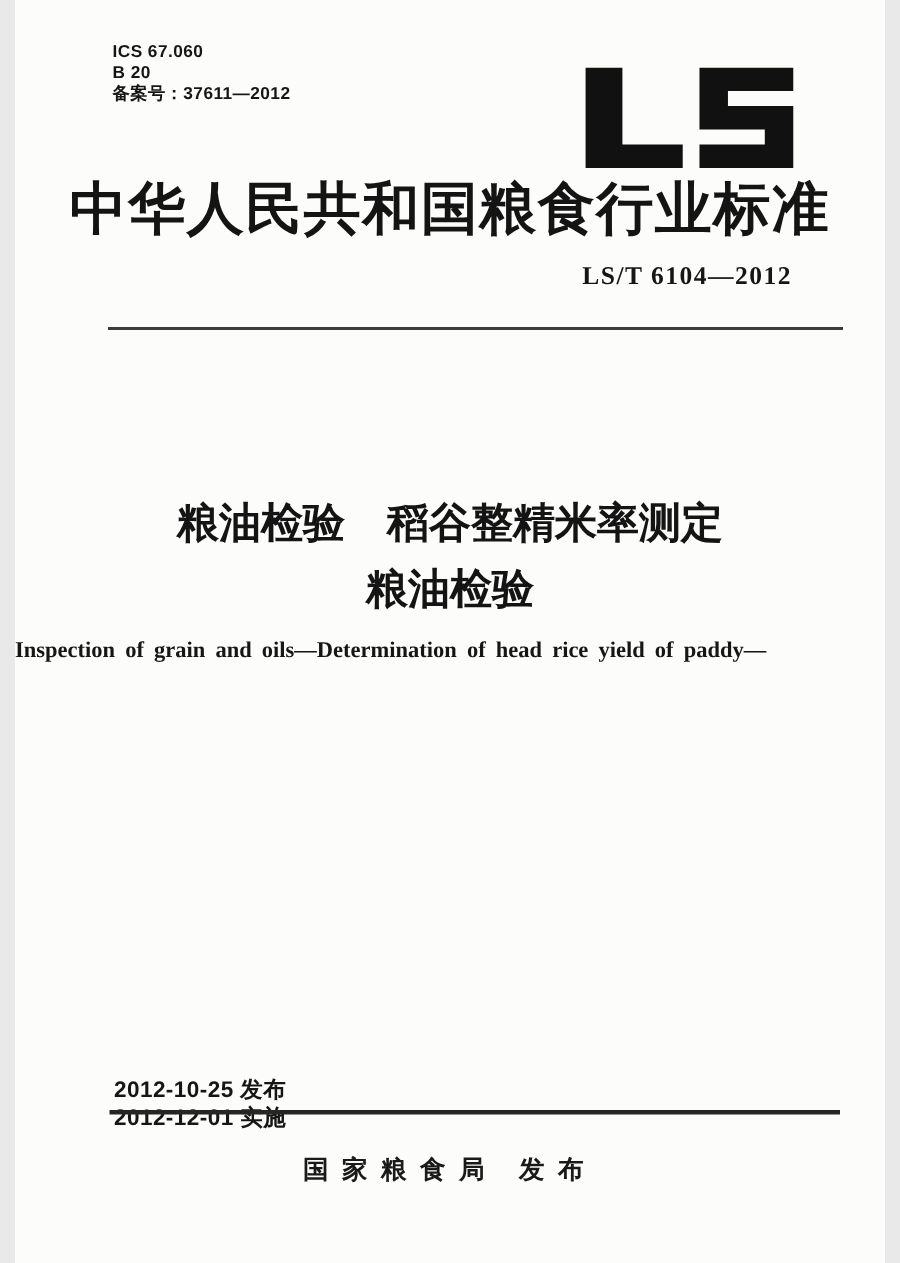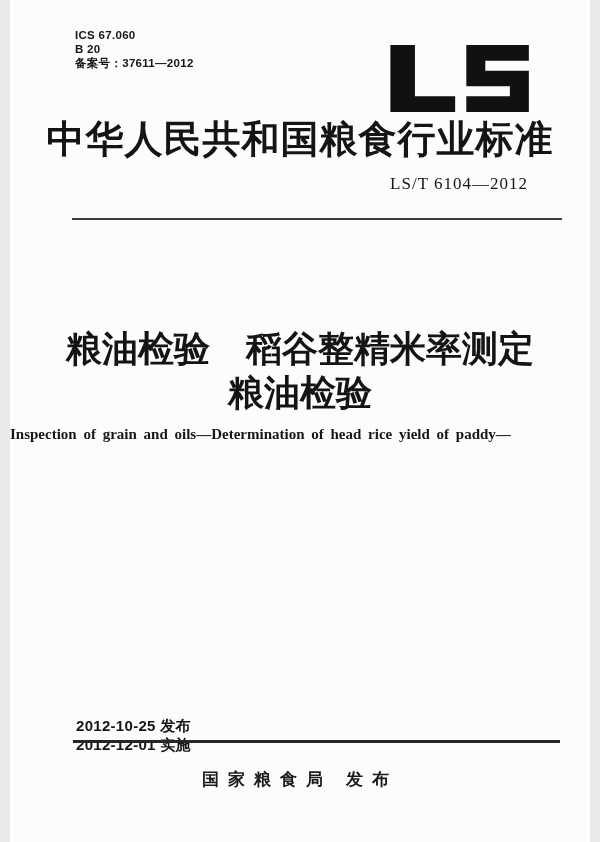--- a/index.html
+++ b/index.html
@@ -51,21 +51,21 @@
     letter-spacing: 1px;
     color: #141414;
     white-space: nowrap;
   }
 
   .std-number {
     position: absolute;
     top: 174px;
     right: 62px;
     font-family: "Liberation Serif", serif;
-    font-weight: normal;
+    font-weight: bold;
     font-size: 17px;
     letter-spacing: 1px;
     color: #161616;
   }
 
   .rule-top {
     position: absolute;
     top: 218px;
     left: 62px;
     width: 490px;
@@ -75,21 +75,21 @@
 
   
   .doc-title-cn {
     position: absolute;
     top: 327px;
     left: 0;
     right: 0;
     text-align: center;
     font-family: "Liberation Sans", sans-serif;
     font-weight: bold;
-    font-size: 36px;
+    font-size: 28px;
     line-height: 44px;
     color: #141414;
   }
 
   
   .doc-title-en {
     position: absolute;
     top: 424px;
     left: 0;
     right: 0;

